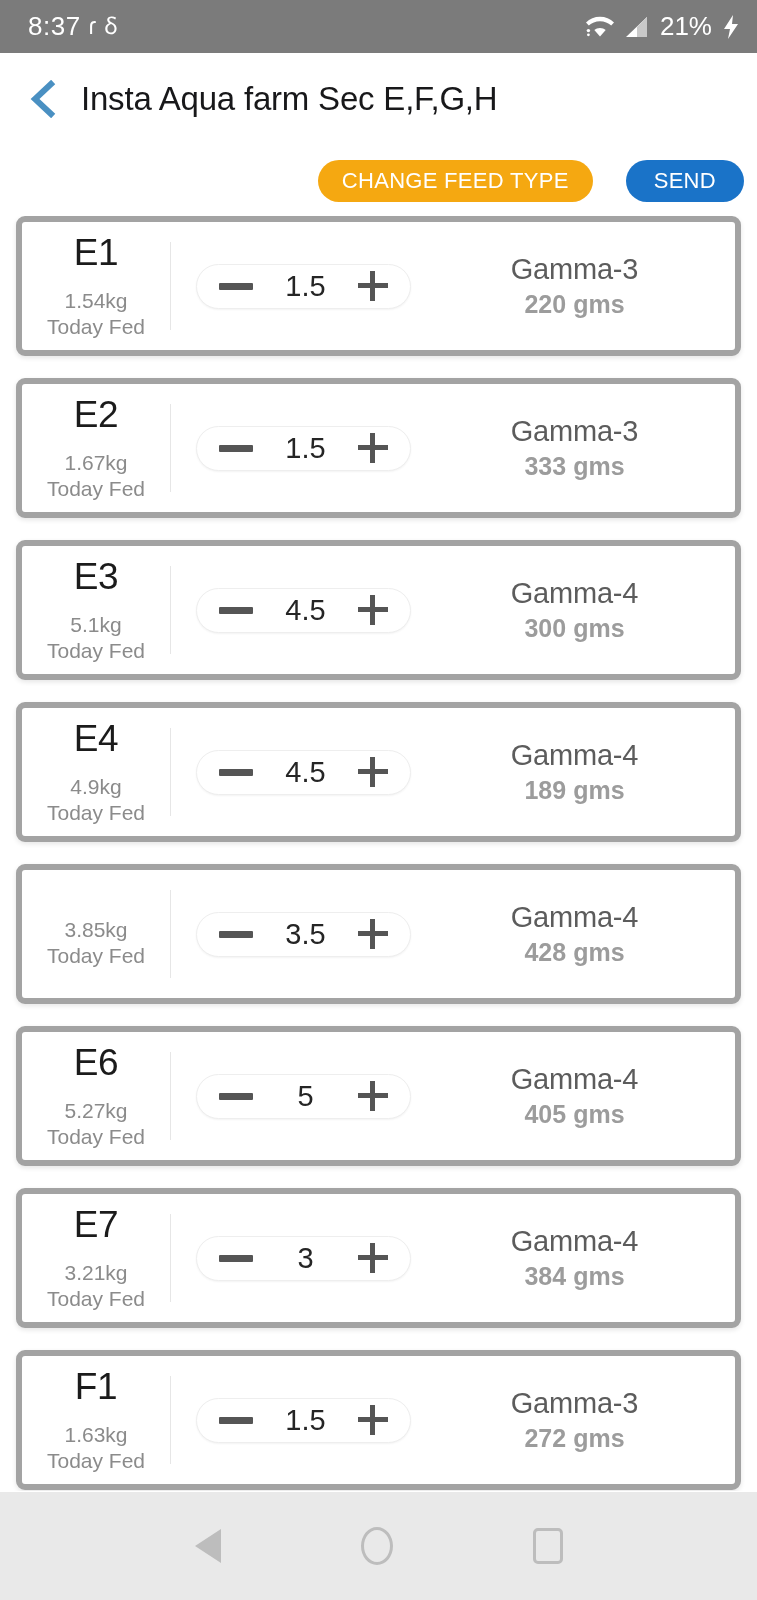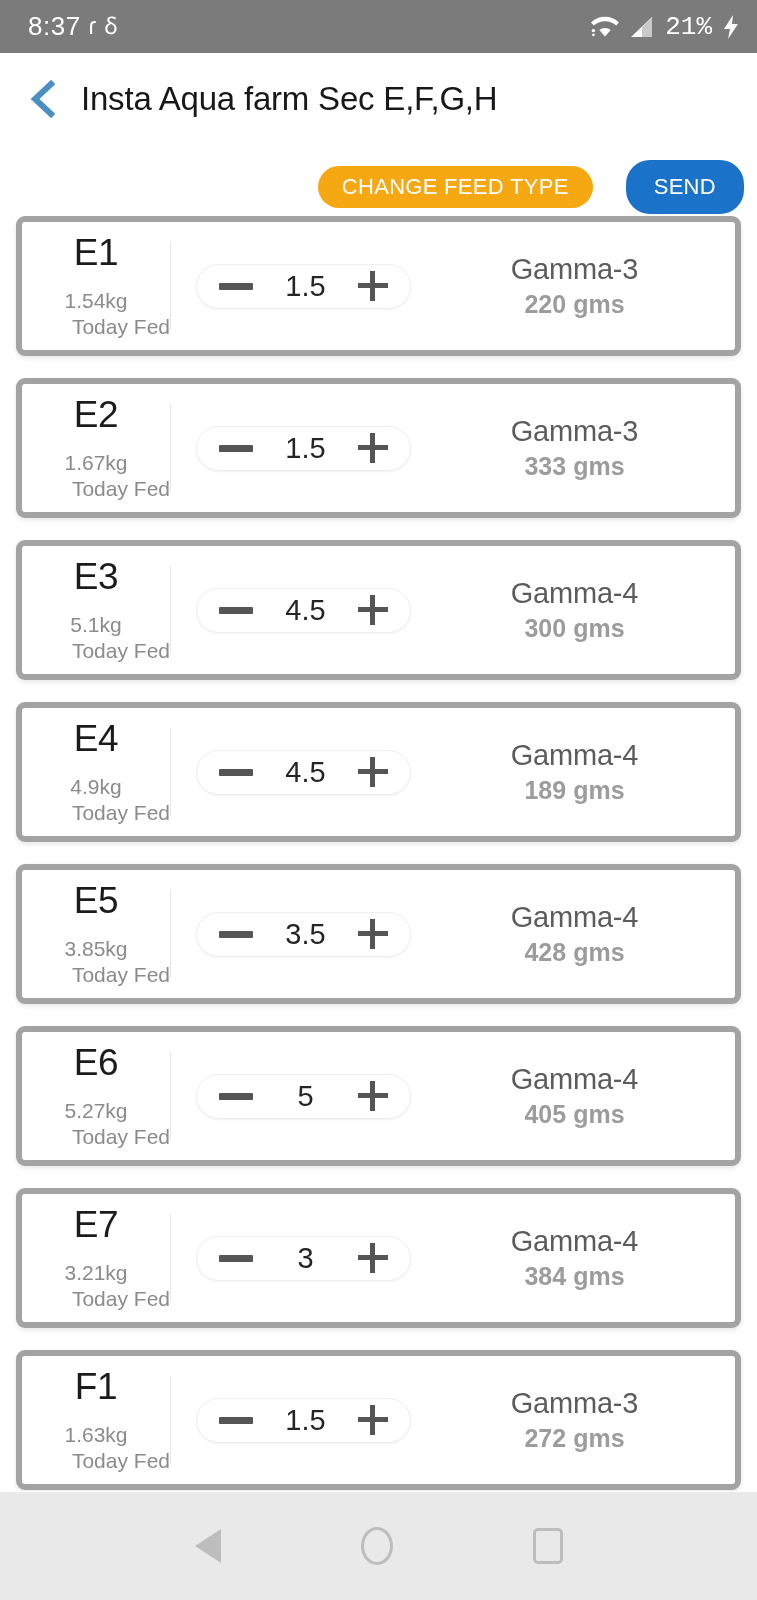--- a/index.html
+++ b/index.html
@@ -13,21 +13,21 @@
 
   
   .statusbar {
     position:absolute; top:0; left:0; width:757px; height:53px;
     background:#7b7b7b; display:flex; align-items:center;
     padding:0 18px 0 28px; color:#ffffff;
   }
   .sb-left { display:flex; align-items:center; gap:8px; }
   .sb-clock { font-size:26px; letter-spacing:.5px; }
   .sb-ico { font-size:23px; line-height:1; }
-  .sb-right { margin-left:auto; display:flex; align-items:center; gap:11px;font-family:Liberation Mono, monospace; }
+  .sb-right { margin-left:auto; display:flex; align-items:center; gap:11px; }
   .wifi-ic { width:28px; height:21px; position:relative; }
   .wifi-ic svg { position:absolute; inset:0; }
   .sig-ic { width:24px; height:22px; }
   .batt-txt { font-size:26px; }
   .bolt-ic { width:16px; height:24px; }
 
   
   .header { position:absolute; top:53px; left:0; width:705px; height:92px;
             display:flex; align-items:center; padding-left:28px; }
   .back-chevron { width:30px; height:38px; flex:none; }
@@ -35,37 +35,37 @@
                 white-space:nowrap; letter-spacing:-.2px; }
 
   
   .actions { position:absolute; top:160px; left:3px; width:757px;
              display:flex; justify-content:flex-end; align-items:center;
              gap:33px; padding-right:16px; }
   .btn { border:none; border-radius:24px; color:#fff; cursor:pointer;
          font-family:inherit; letter-spacing:.3px; }
   .btn-change { background:#F5A811; font-size:22px; height:42px;
                 padding:0 24px; }
-  .btn-send { background:#1A73C8; font-size:22px; height:54px;
+  .btn-send { background:#1A73C8; font-size:22px; height:42px;
               padding:0 28px; }
 
   
   .list { position:absolute; top:216px; left:0; width:757px; height:1275px;
           overflow:hidden; }
   .card {
     position:relative; margin:0 16px 22px 16px; height:140px;
     background:#ffffff; border:6px solid #a3a3a3; border-radius:9px;
     box-shadow:0 2px 5px rgba(0,0,0,.10);
     display:flex; align-items:center;
   }
   .col-pond { width:148px; flex:none; text-align:center; }
   .pond-name { font-size:37px; color:#1b1b1b; line-height:1.06;
                letter-spacing:-.3px; }
   .pond-weight { font-size:21px; color:#8b8b8b; margin-top:17px; }
-  .pond-fedlabel { font-size:21px; color:#8b8b8b; margin-top:2px;text-align:right; }
+  .pond-fedlabel { font-size:21px; color:#8b8b8b; margin-top:2px; }
   .divider { width:1px; height:88px; background:#e6e6e6; flex:none; }
 
   .col-stepper { flex:none; width:265px; display:flex; justify-content:center; }
   .stepper {
     width:215px; height:45px; border:1px solid #eeeeee; border-radius:31px;
     background:#ffffff; box-shadow:0 1px 2px rgba(0,0,0,.05);
     display:flex; align-items:center; justify-content:space-between;
     padding:0 22px;
   }
   .minus-icon { width:34px; height:7px; background:#555555; border-radius:1px;
@@ -216,21 +216,20 @@
             <span class="plus-icon"></span>
           </div>
         </div>
         <div class="col-feed">
           <div class="feed-name">Gamma-4</div>
           <div class="feed-qty">189 gms</div>
         </div>
       </div>
       <div class="card">
         <div class="col-pond">
-          <div class="pond-name">E5</div>
           <div class="pond-weight">3.85kg</div>
           <div class="pond-fedlabel">Today Fed</div>
         </div>
         <div class="divider"></div>
         <div class="col-stepper">
           <div class="stepper">
             <span class="minus-icon"></span>
             <span class="step-value">3.5</span>
             <span class="plus-icon"></span>
           </div>

